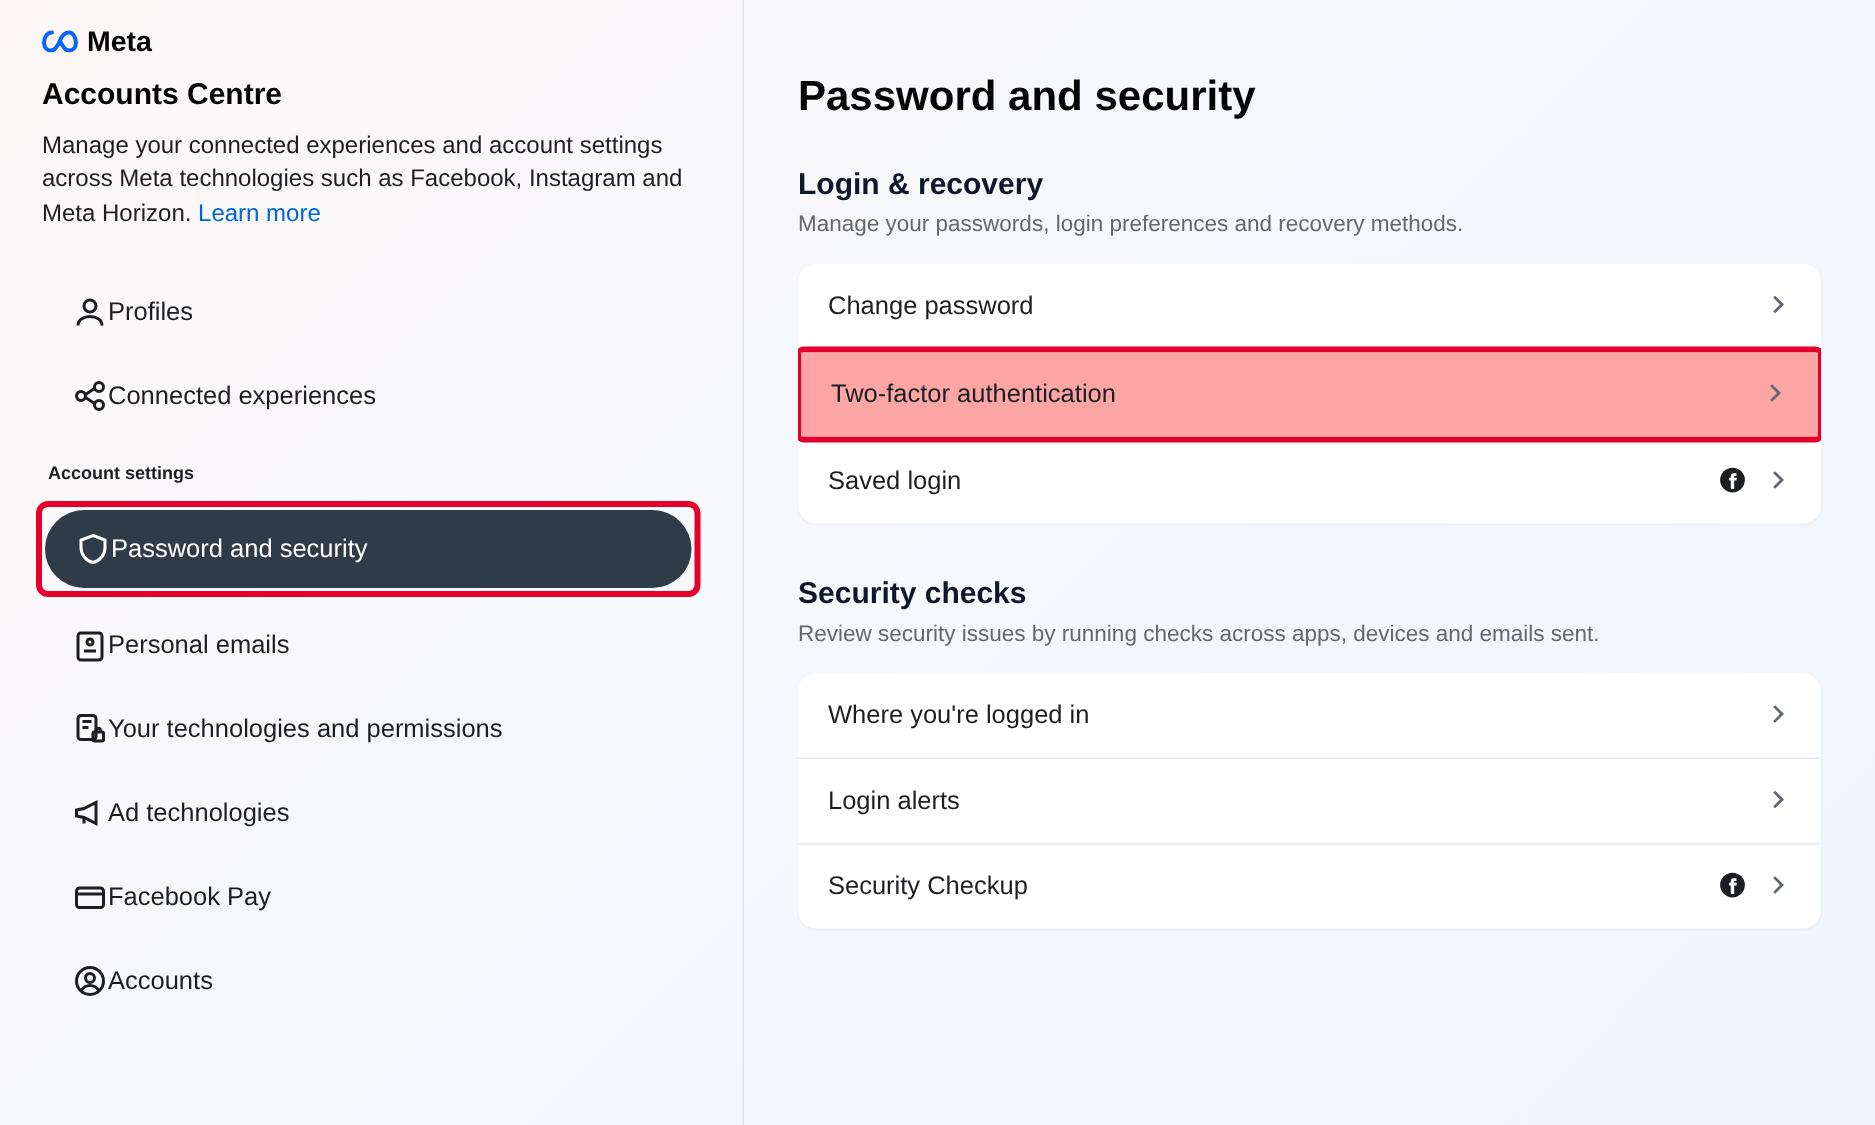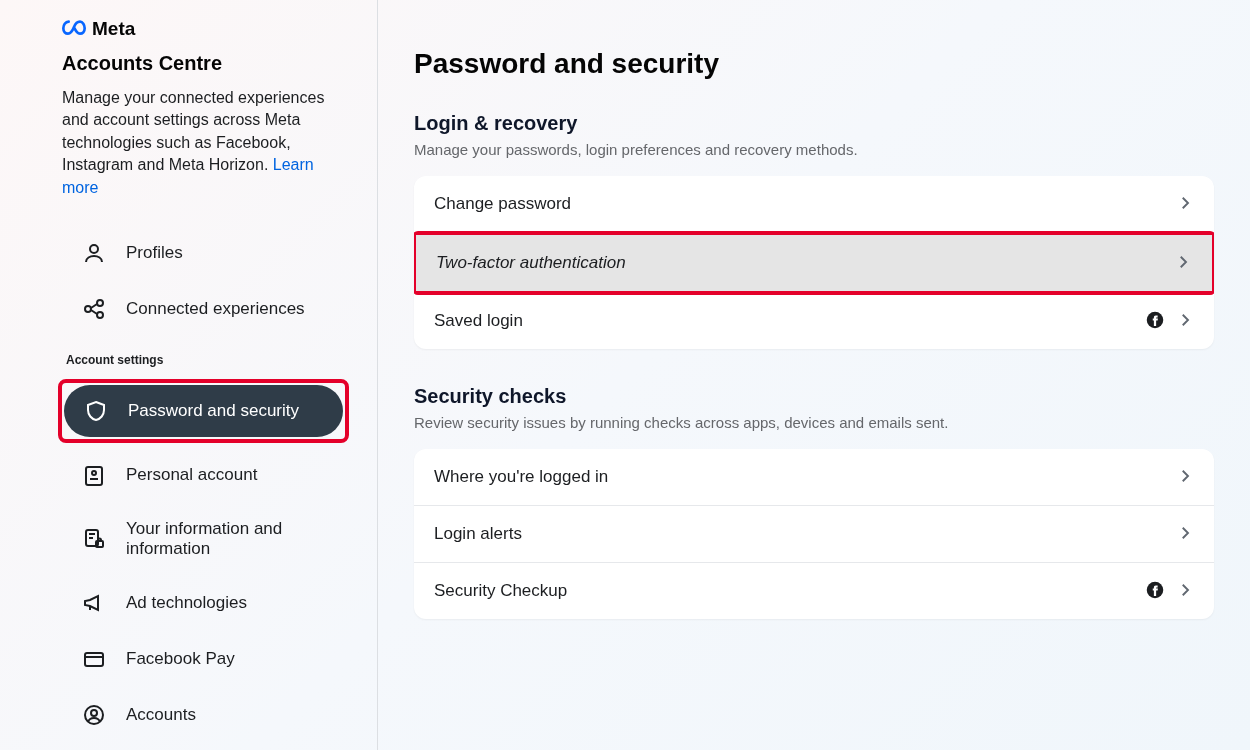--- a/index.html
+++ b/index.html
@@ -6,24 +6,23 @@
     body {
       font-family: -apple-system, BlinkMacSystemFont, "Segoe UI", Helvetica, Arial, sans-serif;
       background: linear-gradient(135deg, #fdf7f7 0%, #f5f8fc 50%, #f0f6fb 100%);
       width: 1250px;
       height: 750px;
       overflow: hidden;
       display: flex;
       color: #1c1e21;
     }
     .sidebar {
-      width: 344px;
+      width: 496px;
       border-right: 1px solid #dcdfe3;
       padding: 18px 28px 0 28px;
-      margin-left: 34px;
     }
     .meta-logo {
       display: flex;
       align-items: center;
       gap: 6px;
       margin-bottom: 12px;
     }
     .meta-logo svg { width: 24px; height: 16px; }
     .meta-logo-text {
       font-weight: 700;
@@ -42,21 +41,20 @@
       color: #1c1e21;
       margin-bottom: 28px;
     }
     .sidebar-desc a {
       color: #0064e0;
       text-decoration: none;
     }
     .nav-item {
       display: flex;
       align-items: center;
-      gap: 20px;
       padding: 14px 20px;
       border-radius: 30px;
       cursor: pointer;
       margin-bottom: 4px;
     }
     .nav-item .icon {
       width: 24px;
       height: 24px;
       flex-shrink: 0;
       display: flex;
@@ -127,22 +125,21 @@
       font-size: 17px;
       font-weight: 500;
       color: #1c1e21;
     }
     .row .row-right {
       display: flex;
       align-items: center;
       gap: 12px;
     }
     .row.row-highlighted {
-      background: #e5e5e5;
-      font-style: italic;
+      background: #fca5a5;
     }
     .highlight-row-wrap {
       border: 4px solid #e4002a;
       border-radius: 6px;
       margin: -2px;
     }
     .highlight-row-wrap .row { border-bottom: none; }
     .chevron {
       width: 18px;
       height: 18px;
@@ -208,33 +205,33 @@
   </div>
 
   <div class="nav-item">
     <span class="icon">
       <svg viewBox="0 0 24 24" fill="none" stroke="#1c1e21" stroke-width="2">
         <rect x="4" y="4" width="16" height="18" rx="2"></rect>
           <circle cx="12" cy="10" r="2"></circle>
           <path d="M8 16h8"></path>
       </svg>
     </span>
-    <span class="label">Personal account</span>
+    <span class="label">Personal emails</span>
   </div>
 
   <div class="nav-item">
     <span class="icon">
       <svg viewBox="0 0 24 24" fill="none" stroke="#1c1e21" stroke-width="2">
         <rect x="4" y="3" width="12" height="16" rx="2"></rect>
           <path d="M7 7h6M7 11h4"></path>
         <rect x="14" y="14" width="7" height="6" rx="1"></rect>
           <path d="M16 14v-1a1.5 1.5 0 0 1 3 0v1"></path>
       </svg>
     </span>
-    <span class="label">Your information and information</span>
+    <span class="label">Your technologies and permissions</span>
   </div>
 
   <div class="nav-item">
     <span class="icon">
       <svg viewBox="0 0 24 24" fill="none" stroke="#1c1e21" stroke-width="2">
         <path d="M3 10v4l5 1 8 4V5l-8 4-5 1z"></path>
           <path d="M8 15v4"></path>
       </svg>
     </span>
     <span class="label">Ad technologies</span>

